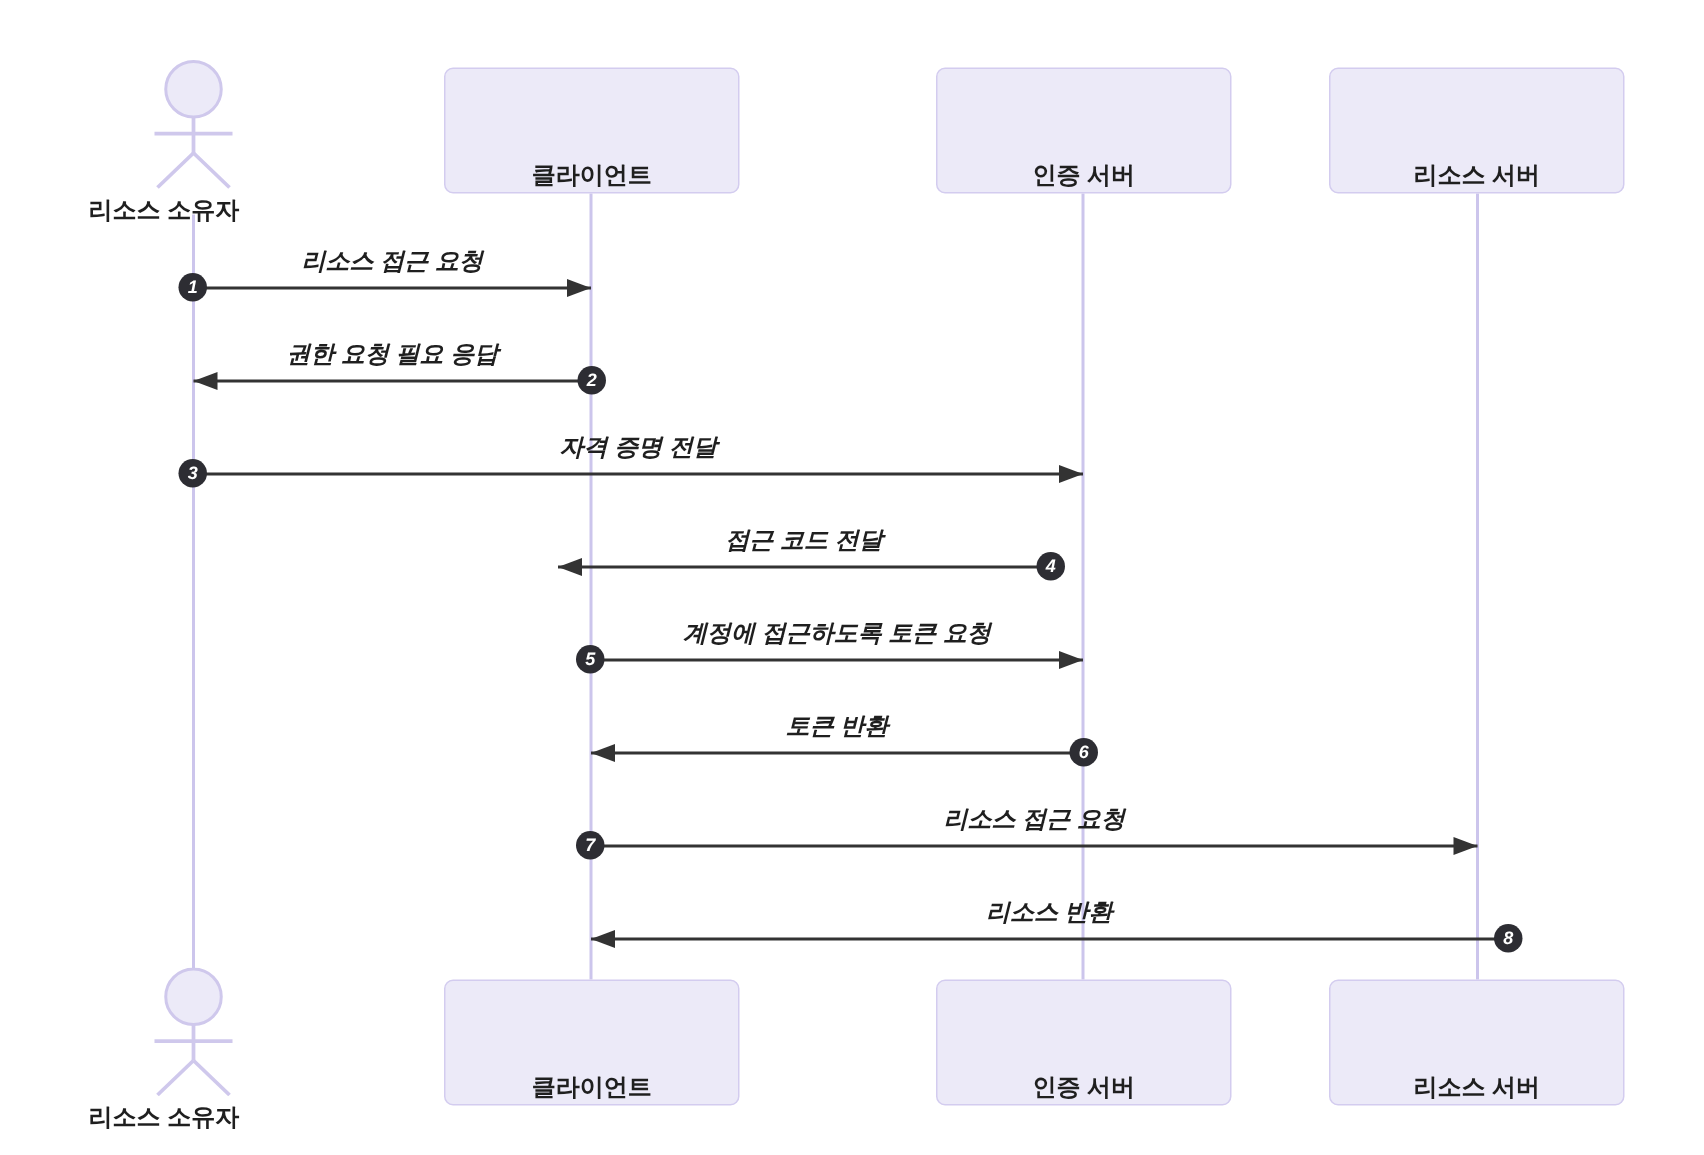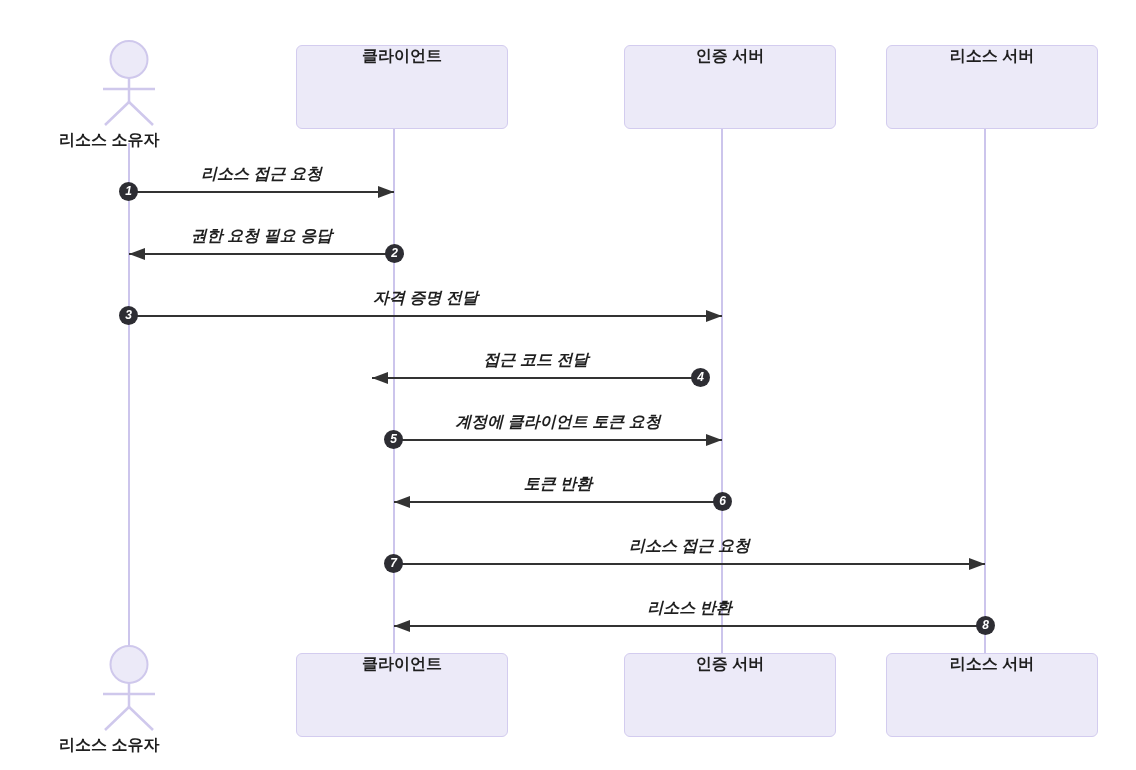--- a/index.html
+++ b/index.html
@@ -28,28 +28,28 @@
   }
   
   .lifeline {
     position: absolute;
     width: 2px;
     background: var(--lifeline);
   }
   
   .pbox {
     position: absolute;
-    width: 212px;
+    width: 197px;
     height: 84px;
     box-sizing: border-box;
     background: var(--node-fill);
     border: 1px solid var(--node-border);
     border-radius: 6px;
     display: flex;
-    align-items: flex-start;
+    align-items: flex-end;
     justify-content: center;
   }
   .pbox span {
     font-size: 16px;
     font-weight: 600;
     color: var(--text);
   }
   
   .actor {
     position: absolute;
@@ -192,36 +192,36 @@
     <div class="msg-num">3</div>
   </div>
 
   <div class="message rtl" style="left:372px; top:350px; width:328px;">
     <div class="msg-label">접근 코드 전달</div>
     <div class="msg-line"></div>
     <div class="msg-num">4</div>
   </div>
 
   <div class="message ltr" style="left:394px; top:412px; width:328px;">
-    <div class="msg-label">계정에 클라이언트 토큰 요청</div>
+    <div class="msg-label">계정에 접근하도록 토큰 요청</div>
     <div class="msg-line"></div>
     <div class="msg-num">5</div>
   </div>
 
   <div class="message rtl" style="left:394px; top:474px; width:328px;">
     <div class="msg-label">토큰 반환</div>
     <div class="msg-line"></div>
     <div class="msg-num">6</div>
   </div>
 
   <div class="message ltr" style="left:394px; top:536px; width:591px;">
     <div class="msg-label">리소스 접근 요청</div>
     <div class="msg-line"></div>
     <div class="msg-num">7</div>
   </div>
 
-  <div class="message rtl" style="left:394px; top:598px; width:591px;">
+  <div class="message rtl" style="left:394px; top:598px; width:591px;padding-left:20px;">
     <div class="msg-label">리소스 반환</div>
     <div class="msg-line"></div>
     <div class="msg-num">8</div>
   </div>
 
 </div>
 
 </body></html>

